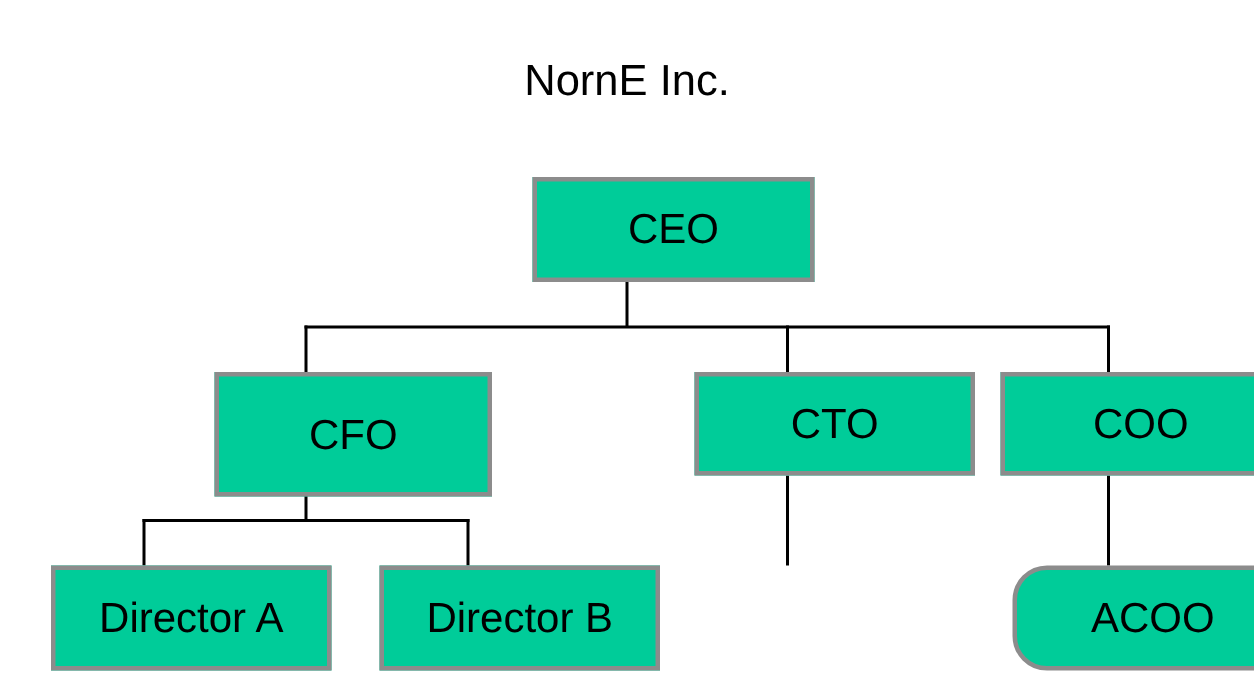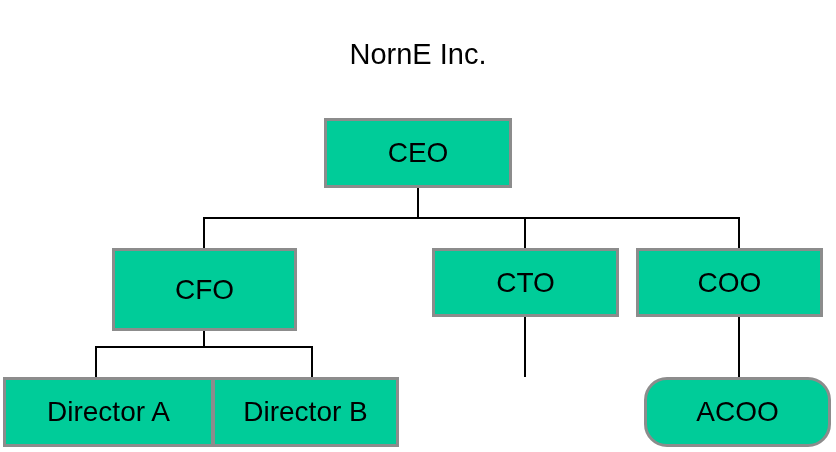--- a/index.html
+++ b/index.html
@@ -27,38 +27,39 @@
     margin-top: 24px;
   }
   .node {
     position: absolute;
     box-sizing: border-box;
     background: var(--node-fill, #00cc99);
     border: 3px solid var(--node-border, #8c8c8c);
     display: flex;
     align-items: center;
     justify-content: center;
+    margin-left: 31px;
   }
   .node .label {
     font-size: 28px;
     color: var(--text, #000000);
     white-space: nowrap;
   }
   .line {
     position: absolute;
     background: var(--line, #000000);
   }
 
   
   .node-ceo        { left: 324px; top: 118px; width: 188px; height: 70px; }
   .node-cfo        { left: 112px; top: 248px; width: 185px; height: 83px; }
   .node-cto        { left: 432px; top: 248px; width: 187px; height: 69px; }
   .node-coo        { left: 636px; top: 248px; width: 187px; height: 69px; }
-  .node-director-a { left: 3px;   top: 377px; width: 211px; height: 70px; justify-content: center; }
-  .node-director-b { left: 212px; top: 377px; width: 187px; height: 70px; }
+  .node-director-a { left: 3px;   top: 377px; width: 187px; height: 70px; justify-content: center; }
+  .node-director-b { left: 222px; top: 377px; width: 187px; height: 70px; }
   .node-manager-a  { left: 432px; top: 377px; width: 187px; height: 70px; }
   .node-acoo       { left: 644px; top: 377px; width: 187px; height: 70px; border-radius: 23px; }
 
   
   .line-ceo-stem      { left: 417px; top: 188px; width: 2px;   height: 30px; }
   .line-row2-rail     { left: 203px; top: 217px; width: 537px; height: 2px;  }
   .line-cfo-drop      { left: 203px; top: 217px; width: 2px;   height: 31px; }
   .line-cto-drop      { left: 524px; top: 217px; width: 2px;   height: 31px; }
   .line-coo-drop      { left: 738px; top: 217px; width: 2px;   height: 31px; }
   .line-cfo-stem      { left: 203px; top: 317px; width: 2px;   height: 30px; }

